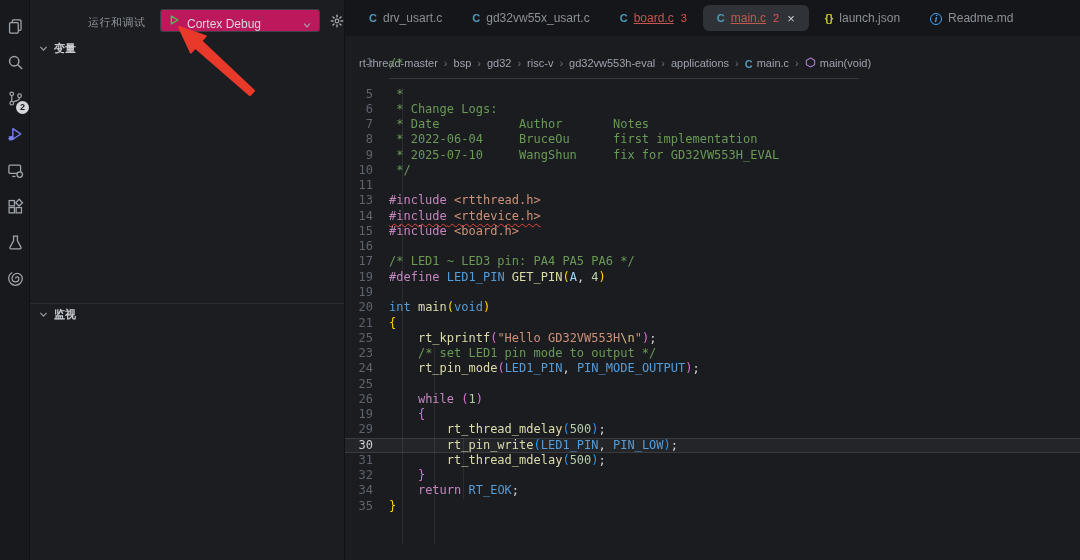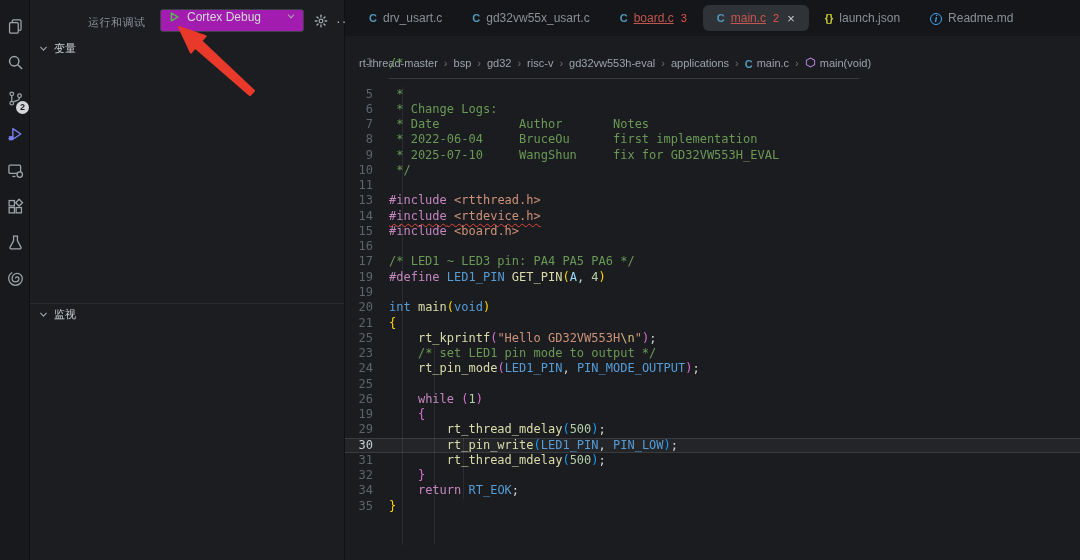--- a/index.html
+++ b/index.html
@@ -11,25 +11,25 @@
   .activitybar { position:absolute; left:0; top:0; width:30px; height:560px; background:#17191d; border-right:1px solid rgba(0,0,0,.35); }
   .act-icon { position:absolute; left:0; width:30px; height:32px; display:flex; align-items:center; justify-content:center; color:#9fa4aa; cursor:pointer; }
   .act-icon svg { display:block; }
   .act-icon.active { color:#7b80f0; }
   .act-badge { position:absolute; right:1px; bottom:0px; width:13px; height:13px; border-radius:50%; background:#d4d6da; color:#17191c; font-size:9px; line-height:13px; text-align:center; font-weight:bold; }
 
   
   .sidebar { position:absolute; left:30px; top:0; width:315px; height:560px; background:#1b1d21; border-right:1px solid rgba(0,0,0,.4); }
   .sb-title { position:absolute; left:18px; top:15px; font-size:11px; color:#8f959c; letter-spacing:.5px;margin-left:40px; }
   .dbg-bar { position:absolute; left:130px; top:9px; display:flex; align-items:center; }
-  .dbg-dropdown { display:flex; align-items:flex-start; width:144px; height:23px; background:#a21caf; border:1px solid #3c4046; border-radius:3px; padding:0 6px; cursor:pointer; }
+  .dbg-dropdown { display:flex; align-items:flex-end; width:160px; height:23px; background:#be185d; border:1px solid #3c4046; border-radius:3px; padding:0 6px; cursor:pointer; }
   .dbg-dropdown .lbl { flex:1; font-size:12px; color:#d6d8db; margin-left:6px; white-space:nowrap; }
   .dbg-gear, .dbg-more { margin-left:10px; color:#a6abb1; cursor:pointer; display:flex; align-items:center; }
   .dbg-more { font-size:14px; letter-spacing:1px; margin-left:8px; color:#a6abb1; }
-  .sb-section { position:absolute; left:8px; display:flex; align-items:center; gap:5px; color:#c7cbd0; font-size:11px; font-weight:normal; cursor:pointer; }
+  .sb-section { position:absolute; left:8px; display:flex; align-items:center; gap:5px; color:#c7cbd0; font-size:11px; font-weight:bold; cursor:pointer; }
   .sb-sec-var { top:41px; }
   .sb-sec-watch { top:307px; }
   .sb-divider { position:absolute; left:0; right:0; top:303px; height:1px; background:rgba(255,255,255,.07); }
   .chev { color:#9fa4aa; display:flex; }
 
   
   .editorgroup { position:absolute; left:345px; top:0; right:0; height:560px; background:#1a1c20; }
   .tabbar { position:absolute; left:0; right:0; top:0; height:36px; background:#141619; display:flex; align-items:center; padding-left:10px; }
   .tab { display:flex; align-items:center; height:26px; padding:0 14px; margin-right:2px; border-radius:6px; color:#8b9097; font-size:12px; cursor:pointer; white-space:nowrap; }
   .tab .ficon { margin-right:6px; }

